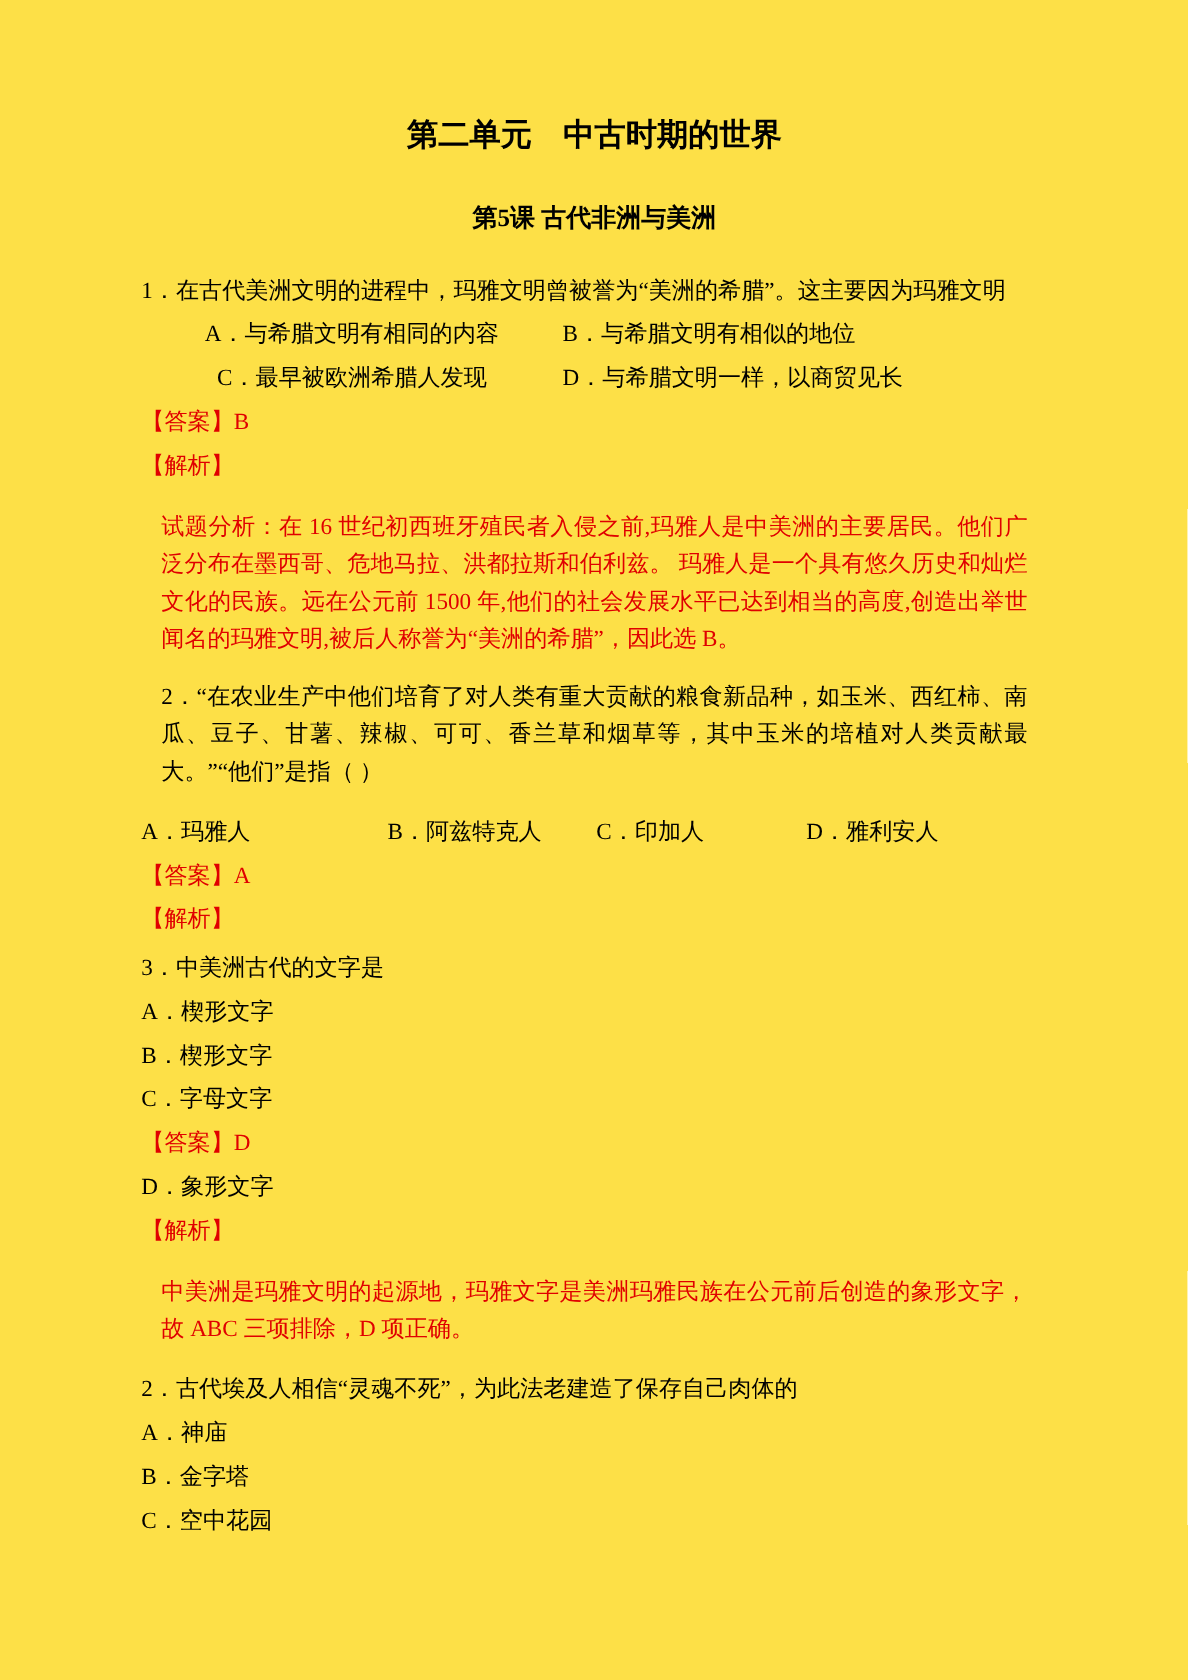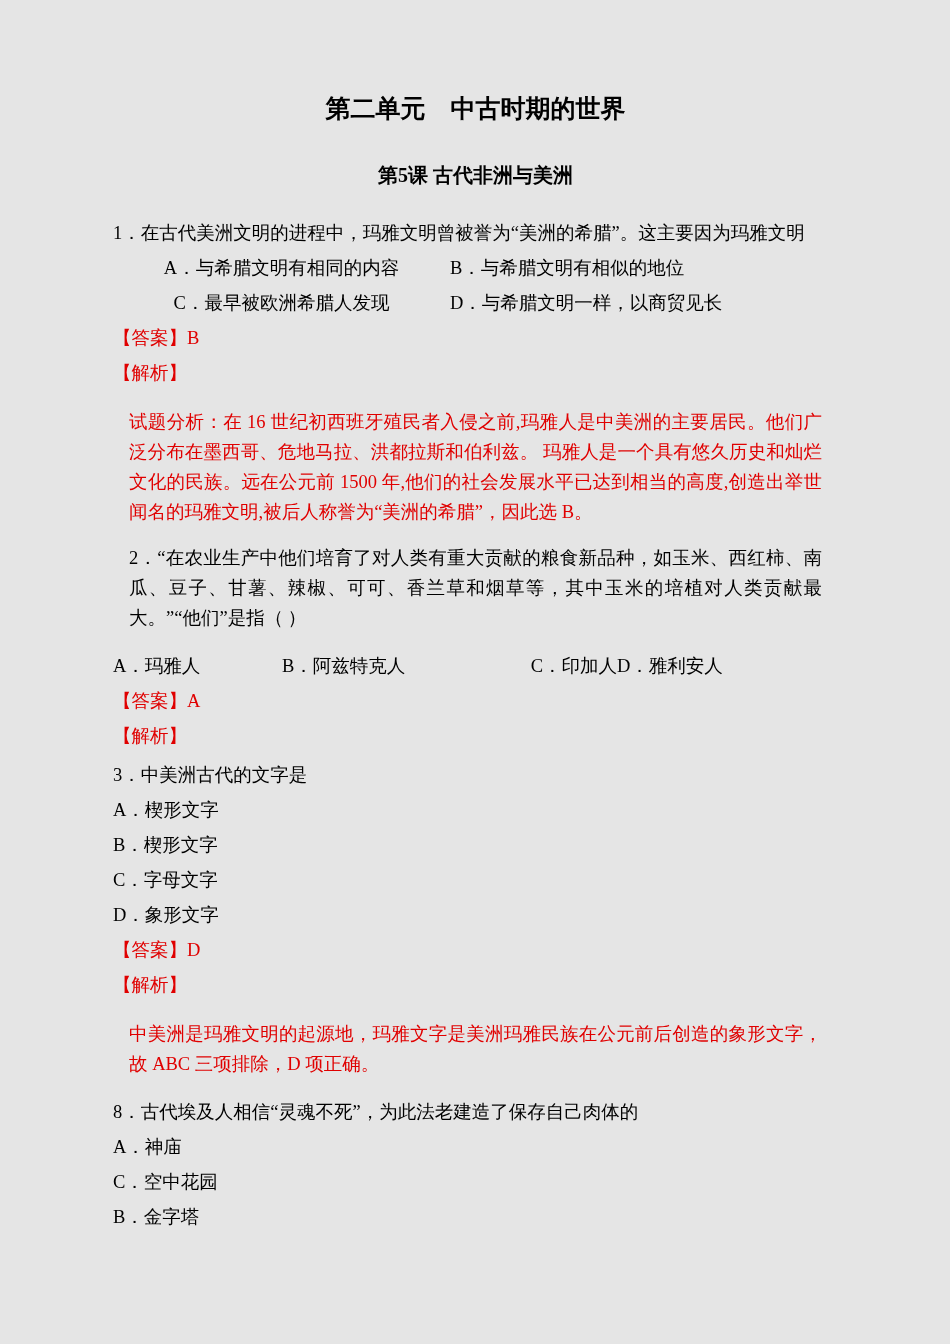--- a/index.html
+++ b/index.html
@@ -5,21 +5,21 @@
   html, body {
     margin: 0;
     padding: 0;
     background: #ffffff;
   }
   .page {
     position: relative;
     box-sizing: border-box;
     width: 950px;
     height: 1344px;
-    background: #e5e5e5;
+    background: #fde047;
     padding: 94px 112px 0 113px;
     font-family: "Liberation Serif", "DejaVu Serif", serif;
     font-size: 18.5px;
     color: #000000;
     overflow: hidden;
   }
   .title {
     margin: 0 0 36px 0;
     text-align: center;
     font-size: 25px;
@@ -43,22 +43,22 @@
   .para {
     margin: 16px;
     line-height: 30px;
     text-align: justify;
   }
   .red { color: #e00000; }
   
   .opt-col-left { display: inline-block; width: 337px; vertical-align: top; text-align: center; }
   
   .opt4-1 { display: inline-block; width: 169px; vertical-align: top; }
-  .opt4-2 { display: inline-block; width: 167px; vertical-align: top; }
-  .opt4-3 { display: inline-block; width: 168px; vertical-align: top; text-align: right; }
+  .opt4-2 { display: inline-block; width: 167px; vertical-align: top; margin-left: 28px; }
+  .opt4-3 { display: inline-block; width: 168px; vertical-align: top; }
 </style>
 </head>
 <body>
 
 <div class="page">
 
   <h1 class="title">第二单元　中古时期的世界</h1>
   <h2 class="subtitle">第5课 古代非洲与美洲</h2>
 
   <section class="question">
@@ -85,28 +85,28 @@
       <span>【答案】</span><span>A</span>
     </p>
     <p class="line red">【解析】</p>
   </section>
 
   <section class="question">
     <p class="line">3．中美洲古代的文字是</p>
     <p class="line">A．楔形文字</p>
     <p class="line">B．楔形文字</p>
     <p class="line">C．字母文字</p>
-    <p class="line">D．象形文字</p>
     <p class="line red">
       <span>【答案】</span><span>D</span>
     </p>
+    <p class="line">D．象形文字</p>
     <p class="line red">【解析】</p>
     <p class="para red">中美洲是玛雅文明的起源地，玛雅文字是美洲玛雅民族在公元前后创造的象形文字，故 ABC 三项排除，D 项正确。</p>
   </section>
 
   <section class="question">
-    <p class="line">8．古代埃及人相信“灵魂不死”，为此法老建造了保存自己肉体的</p>
+    <p class="line">2．古代埃及人相信“灵魂不死”，为此法老建造了保存自己肉体的</p>
     <p class="line">A．神庙</p>
+    <p class="line">B．金字塔</p>
     <p class="line">C．空中花园</p>
-    <p class="line">B．金字塔</p>
   </section>
 
 </div>
 
 </body></html>

